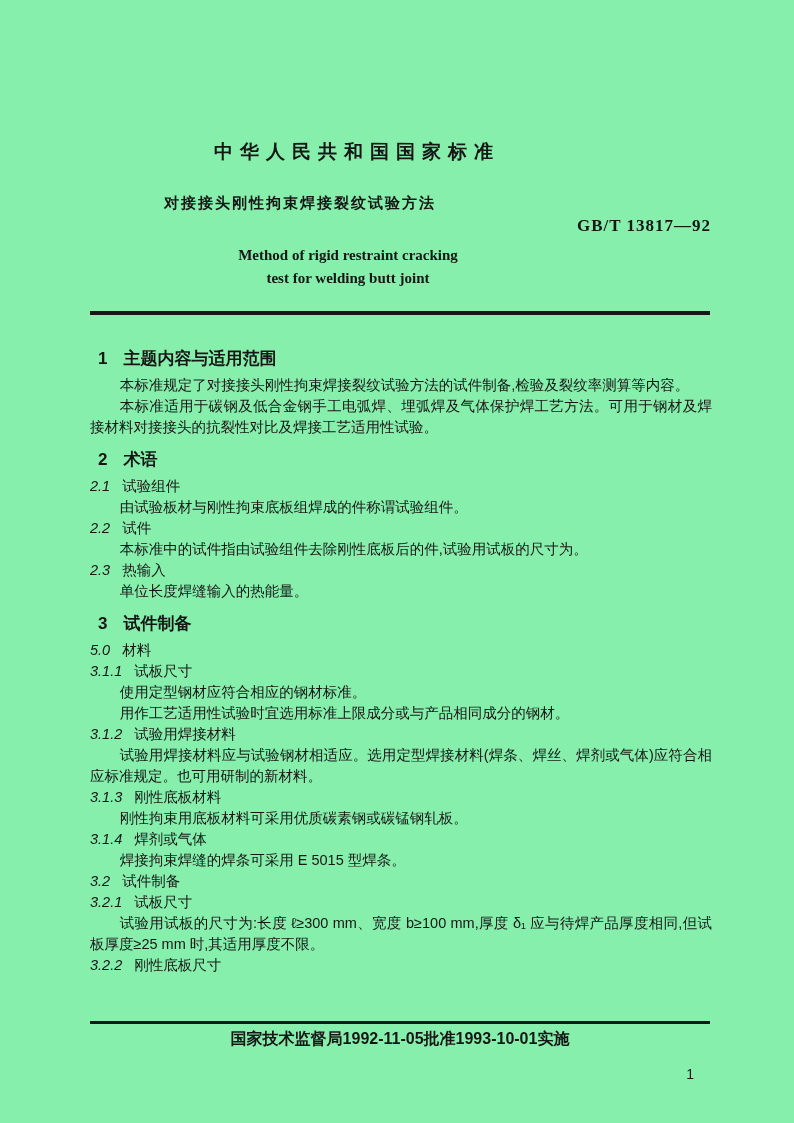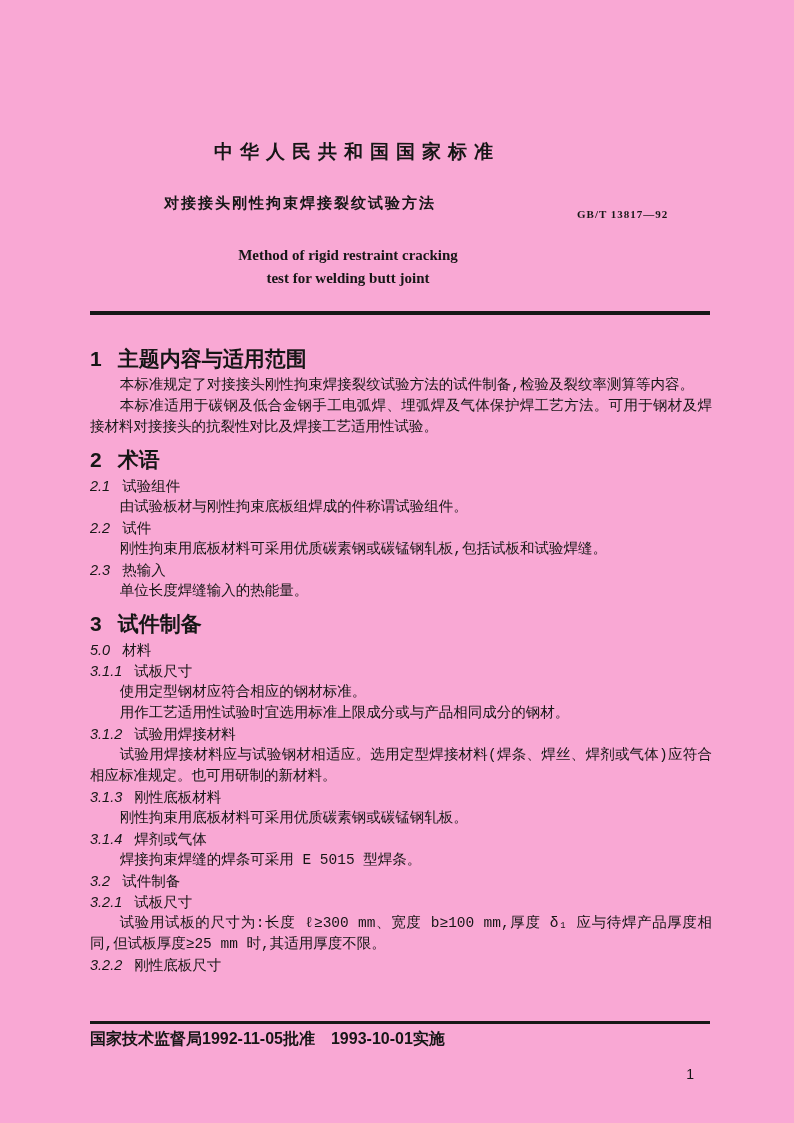--- a/index.html
+++ b/index.html
@@ -2,21 +2,21 @@
 <html><head>
 <meta charset="utf-8">
 <style>
   * { margin: 0; padding: 0; box-sizing: border-box; }
   html, body { background: #ffffff; }
   .page {
     position: relative;
     width: 794px;
     height: 1123px;
     margin: 0 auto;
-    background: #f9a8d4;
+    background: #86efac;
     color: #161616;
     font-family: "Liberation Sans", sans-serif;
     overflow: hidden;
   }
   .std-label {
     position: absolute;
     left: 214px;
     top: 139px;
     font-size: 19px;
     font-weight: bold;
@@ -28,22 +28,22 @@
     left: 164px;
     top: 194px;
     font-size: 15px;
     font-weight: bold;
     letter-spacing: 2px;
     white-space: nowrap;
   }
   .std-number {
     position: absolute;
     left: 577px;
-    top: 208px;
-    font-size: 11px;
+    top: 216px;
+    font-size: 17px;
     font-weight: bold;
     font-family: "Liberation Serif", serif;
     letter-spacing: 1px;
     white-space: nowrap;
   }
   .title-en {
     position: absolute;
     left: 90px;
     top: 244px;
     width: 516px;
@@ -64,49 +64,47 @@
   .doc-body {
     position: absolute;
     left: 90px;
     top: 337px;
     width: 622px;
     font-size: 14.5px;
     line-height: 21px;
   }
   .h1 {
     font-weight: bold;
-    font-size: 21px;
-    margin: 11px 0 6px 0;
+    font-size: 17px;
+    margin: 11px 0 6px 8px;
   }
   .h1 .num { margin-right: 16px; }
   .h2 .num { margin-right: 12px; font-style: italic; }
   .p {
     text-indent: 2.05em;
     text-align: justify;
-    font-family: Liberation Mono, monospace;
   }
   .rule-bottom {
     position: absolute;
     left: 90px;
     top: 1021px;
     width: 620px;
     height: 3px;
     background: #171717;
   }
   .footer-row {
     position: absolute;
     left: 90px;
     top: 1029px;
     width: 620px;
     display: flex;
-    justify-content: flex-start;
+    justify-content: center;
     font-weight: bold;
     font-size: 16px;
     white-space: nowrap;
-    gap: 16px;
   }
   .page-num {
     position: absolute;
     right: 100px;
     top: 1066px;
     font-size: 14px;
   }
 </style>
 </head>
 <body>
@@ -127,21 +125,21 @@
 
   <div class="doc-body">
     <div class="h1"><span class="num">1</span><span>主题内容与适用范围</span></div>
     <div class="p">本标准规定了对接接头刚性拘束焊接裂纹试验方法的试件制备,检验及裂纹率测算等内容。</div>
     <div class="p">本标准适用于碳钢及低合金钢手工电弧焊、埋弧焊及气体保护焊工艺方法。可用于钢材及焊接材料对接接头的抗裂性对比及焊接工艺适用性试验。</div>
 
     <div class="h1"><span class="num">2</span><span>术语</span></div>
     <div class="h2"><span class="num">2.1</span><span>试验组件</span></div>
     <div class="p">由试验板材与刚性拘束底板组焊成的件称谓试验组件。</div>
     <div class="h2"><span class="num">2.2</span><span>试件</span></div>
-    <div class="p">刚性拘束用底板材料可采用优质碳素钢或碳锰钢轧板,包括试板和试验焊缝。</div>
+    <div class="p">本标准中的试件指由试验组件去除刚性底板后的件,试验用试板的尺寸为。</div>
     <div class="h2"><span class="num">2.3</span><span>热输入</span></div>
     <div class="p">单位长度焊缝输入的热能量。</div>
 
     <div class="h1"><span class="num">3</span><span>试件制备</span></div>
     <div class="h2"><span class="num">5.0</span><span>材料</span></div>
     <div class="h2"><span class="num">3.1.1</span><span>试板尺寸</span></div>
     <div class="p">使用定型钢材应符合相应的钢材标准。</div>
     <div class="p">用作工艺适用性试验时宜选用标准上限成分或与产品相同成分的钢材。</div>
     <div class="h2"><span class="num">3.1.2</span><span>试验用焊接材料</span></div>
     <div class="p">试验用焊接材料应与试验钢材相适应。选用定型焊接材料(焊条、焊丝、焊剂或气体)应符合相应标准规定。也可用研制的新材料。</div>

